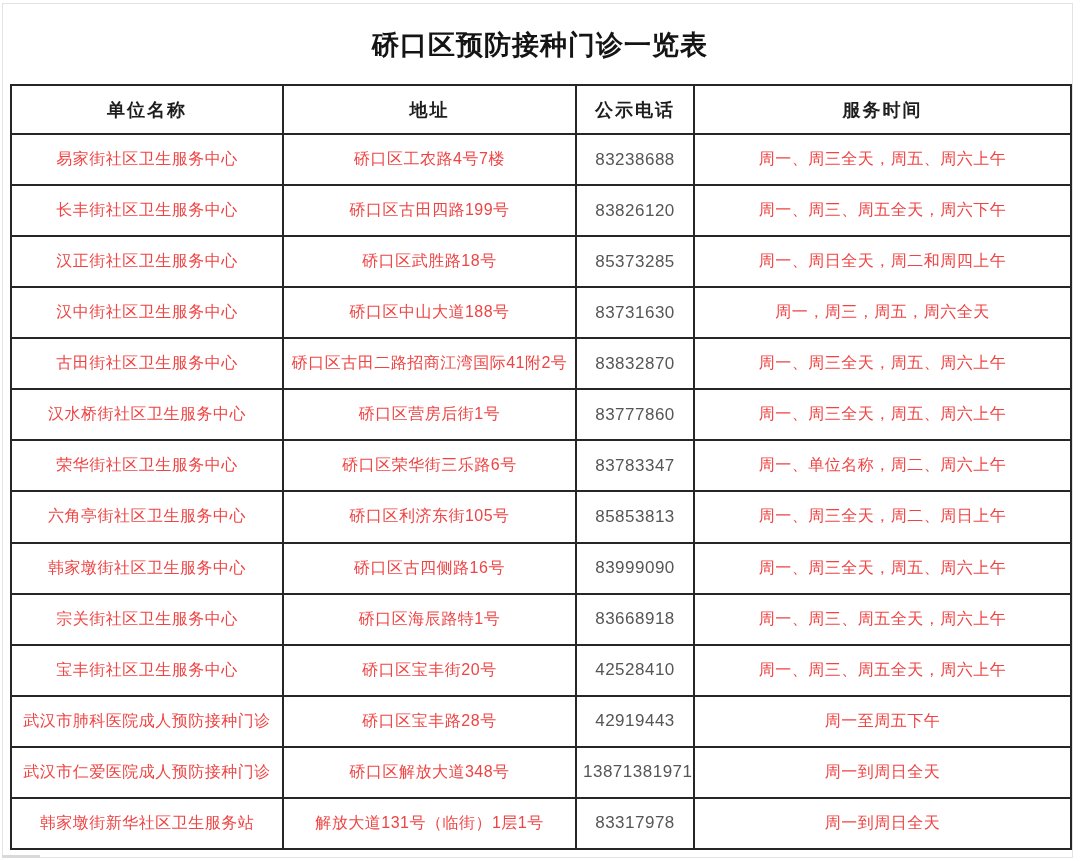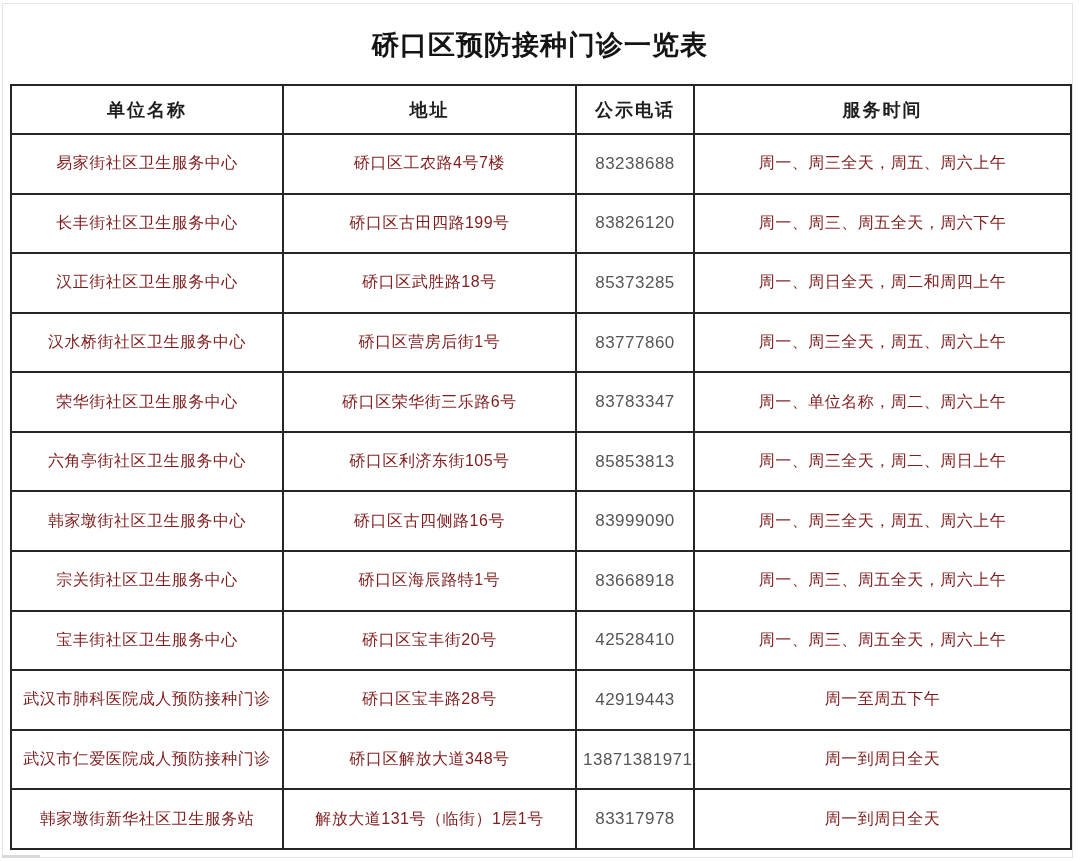--- a/index.html
+++ b/index.html
@@ -58,21 +58,21 @@
   }
   .clinic-table th {
     height: 47px;
     font-size: 18px;
     font-weight: bold;
     color: #1e1e1e;
     letter-spacing: 2px;
   }
   .clinic-table td {
     font-size: 16px;
-    color: #7f1d1d;
+    color: #ef4444;
     letter-spacing: 0.5px;
   }
   .clinic-table td.col2 {
     font-size: 17px;
     color: #565656;
     letter-spacing: 0.5px;
     margin-left: 17px;
   }
   .edge-artifact {
     position: absolute;
@@ -116,20 +116,32 @@
         <td class="col0">长丰街社区卫生服务中心</td>
         <td class="col1">硚口区古田四路199号</td>
         <td class="col2">83826120</td>
         <td class="col3">周一、周三、周五全天，周六下午</td>
       </tr>
       <tr>
         <td class="col0">汉正街社区卫生服务中心</td>
         <td class="col1">硚口区武胜路18号</td>
         <td class="col2">85373285</td>
         <td class="col3">周一、周日全天，周二和周四上午</td>
+      </tr>
+      <tr>
+        <td class="col0">汉中街社区卫生服务中心</td>
+        <td class="col1">硚口区中山大道188号</td>
+        <td class="col2">83731630</td>
+        <td class="col3">周一，周三，周五，周六全天</td>
+      </tr>
+      <tr>
+        <td class="col0">古田街社区卫生服务中心</td>
+        <td class="col1">硚口区古田二路招商江湾国际41附2号</td>
+        <td class="col2">83832870</td>
+        <td class="col3">周一、周三全天，周五、周六上午</td>
       </tr>
       <tr>
         <td class="col0">汉水桥街社区卫生服务中心</td>
         <td class="col1">硚口区营房后街1号</td>
         <td class="col2">83777860</td>
         <td class="col3">周一、周三全天，周五、周六上午</td>
       </tr>
       <tr>
         <td class="col0">荣华街社区卫生服务中心</td>
         <td class="col1">硚口区荣华街三乐路6号</td>

